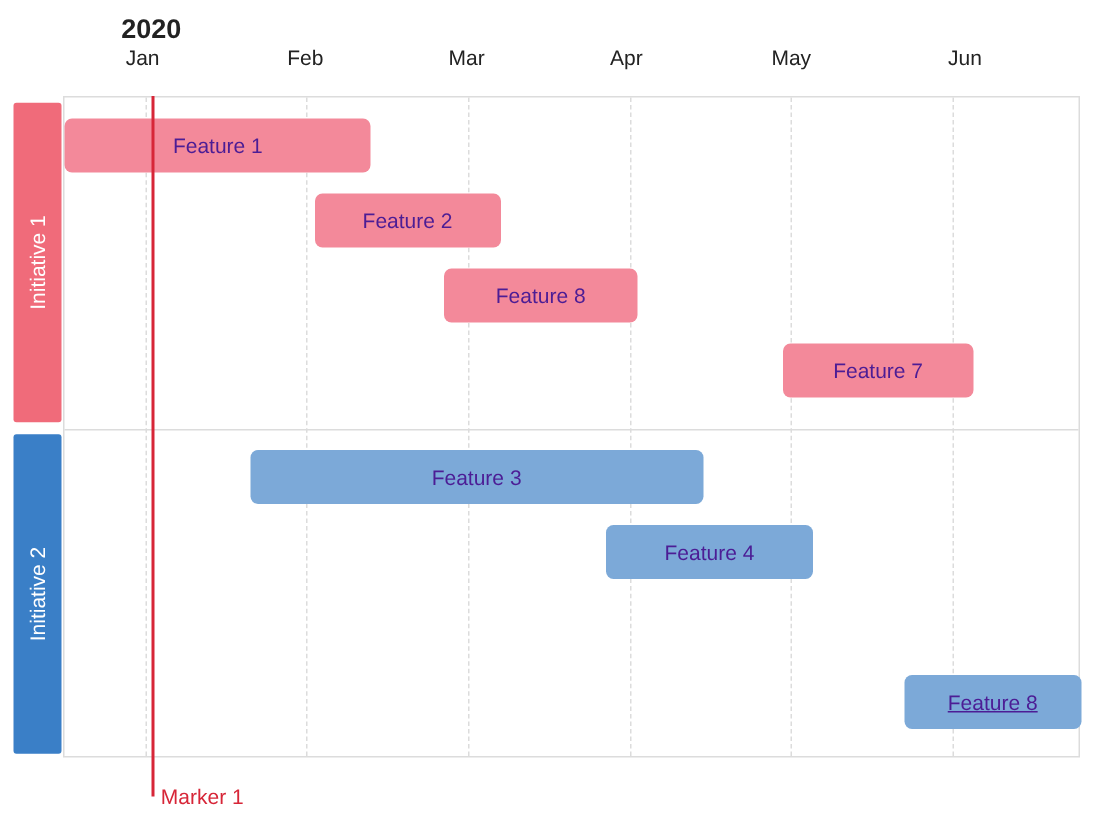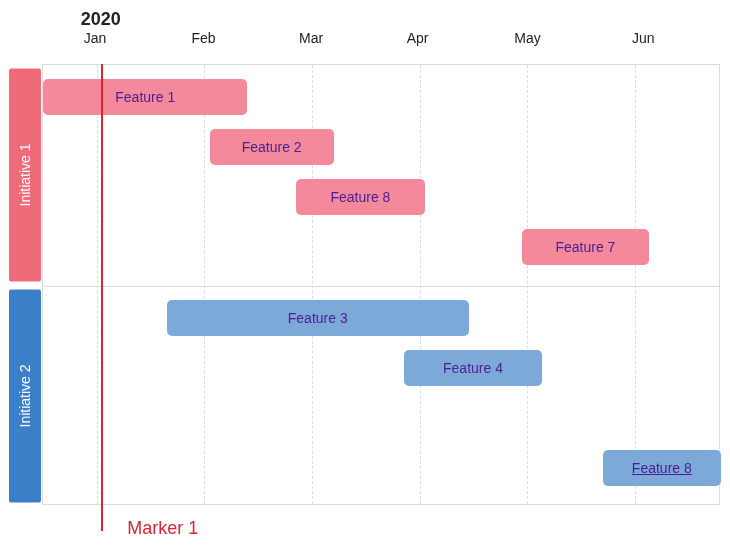--- a/index.html
+++ b/index.html
@@ -93,23 +93,22 @@
   .marker-line {
     position:absolute;
     top:64px;
     bottom:14px;
     width:0;
     border-left:2px solid var(--marker);
   }
   .marker-label {
     position:absolute;
     bottom:6px;
-    font-size:18px;
+    font-size:14px;
     color:var(--marker);
-    margin-left:20px;
   }
 </style>
 </head>
 <body>
 
 <div class="gantt">
 
   <div class="time-header">
     <div class="year-label" style="left: 38.8095px;">2020</div>
   <div class="month-label" style="left: 41.8095px;">Jan</div>

